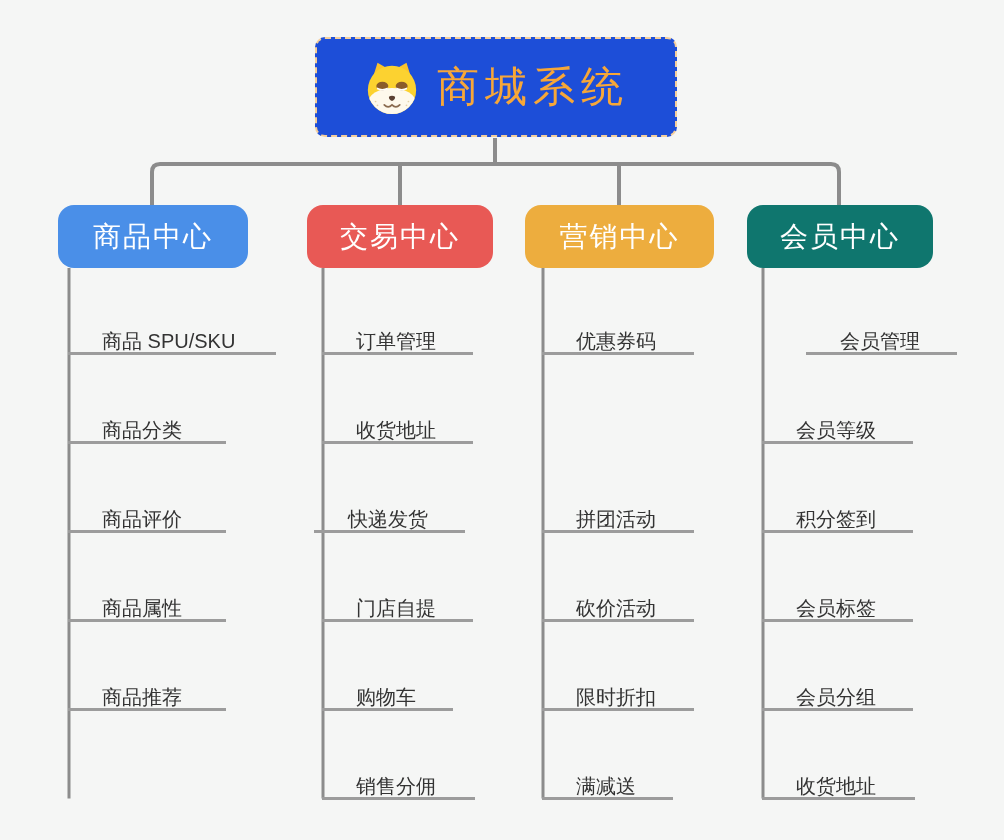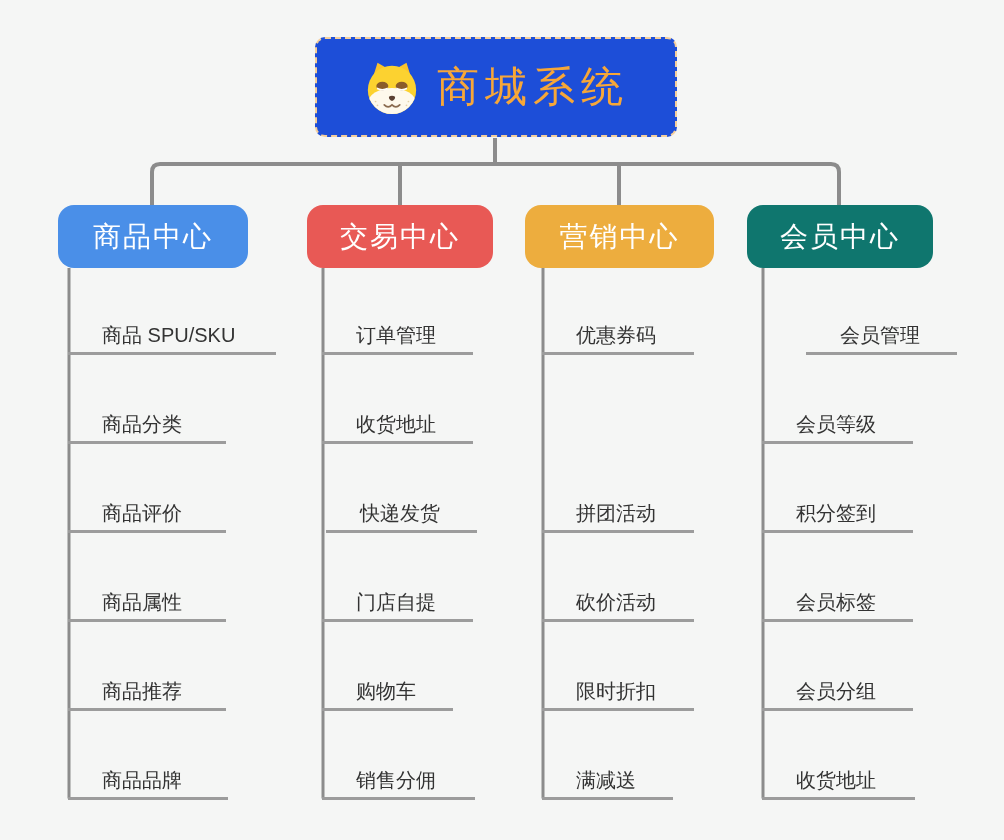--- a/index.html
+++ b/index.html
@@ -43,21 +43,21 @@
   }
   .branch-label{
     color:#ffffff;font-size:28px;letter-spacing:2px;line-height:1;white-space:nowrap;
   }
 
   .leaf{
     position:absolute;height:48px;
     box-sizing:border-box;
     border-bottom:3px solid var(--underline,#9C9C9C);
     display:flex;align-items:flex-end;
-    padding:0 0 7px 34px;
+    padding:0 0 1px 34px;
     text-align:right;
   }
   .leaf-label{
     color:var(--leaf-text,#333333);
     font-size:20px;
     line-height:1;
     white-space:nowrap;
   }
 </style>
 </head>
@@ -123,31 +123,28 @@
     </div>
   <div class="leaf" style="left:68px;top:485px;width:158px">
       <span class="leaf-label">商品评价</span>
     </div>
   <div class="leaf" style="left:68px;top:574px;width:158px">
       <span class="leaf-label">商品属性</span>
     </div>
   <div class="leaf" style="left:68px;top:663px;width:158px">
       <span class="leaf-label">商品推荐</span>
     </div>
-  <div class="leaf" style="left:68px;top:752px;width:160px">
-      <span class="leaf-label">商品品牌</span>
-    </div>
 
   <div class="leaf" style="left:322px;top:307px;width:151px">
       <span class="leaf-label">订单管理</span>
     </div>
   <div class="leaf" style="left:322px;top:396px;width:151px">
       <span class="leaf-label">收货地址</span>
     </div>
-  <div class="leaf" style="left:326px;top:485px;width:151px">
+  <div class="leaf" style="left:314px;top:485px;width:151px">
       <span class="leaf-label">快递发货</span>
     </div>
   <div class="leaf" style="left:322px;top:574px;width:151px">
       <span class="leaf-label">门店自提</span>
     </div>
   <div class="leaf" style="left:322px;top:663px;width:131px">
       <span class="leaf-label">购物车</span>
     </div>
   <div class="leaf" style="left:322px;top:752px;width:153px">
       <span class="leaf-label">销售分佣</span>

